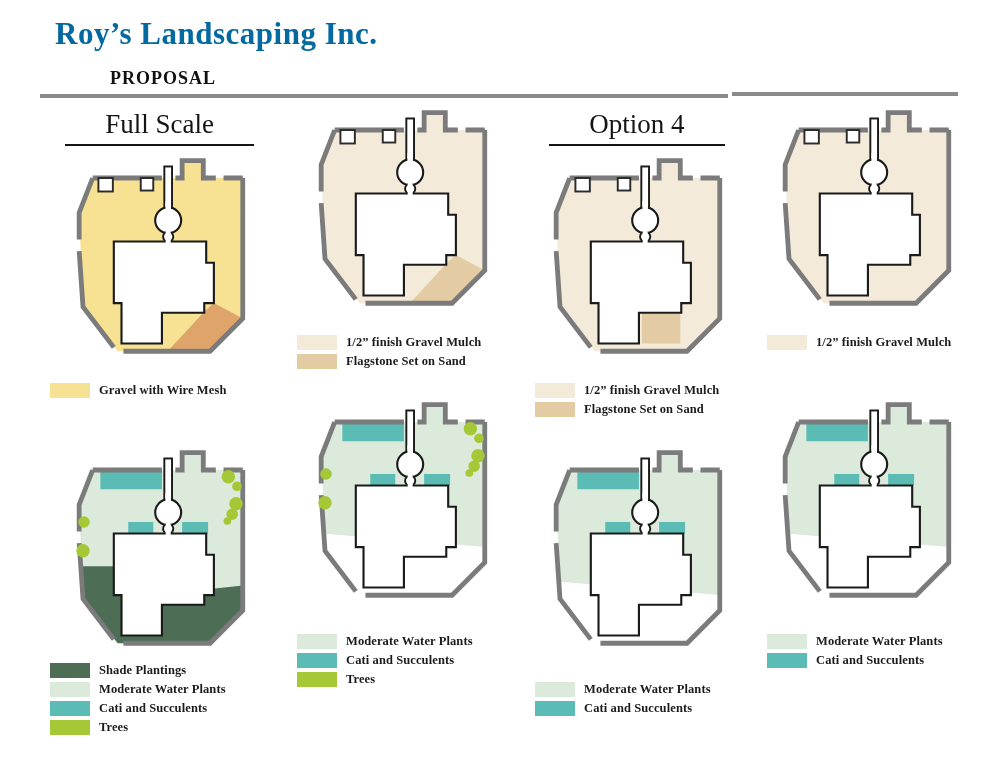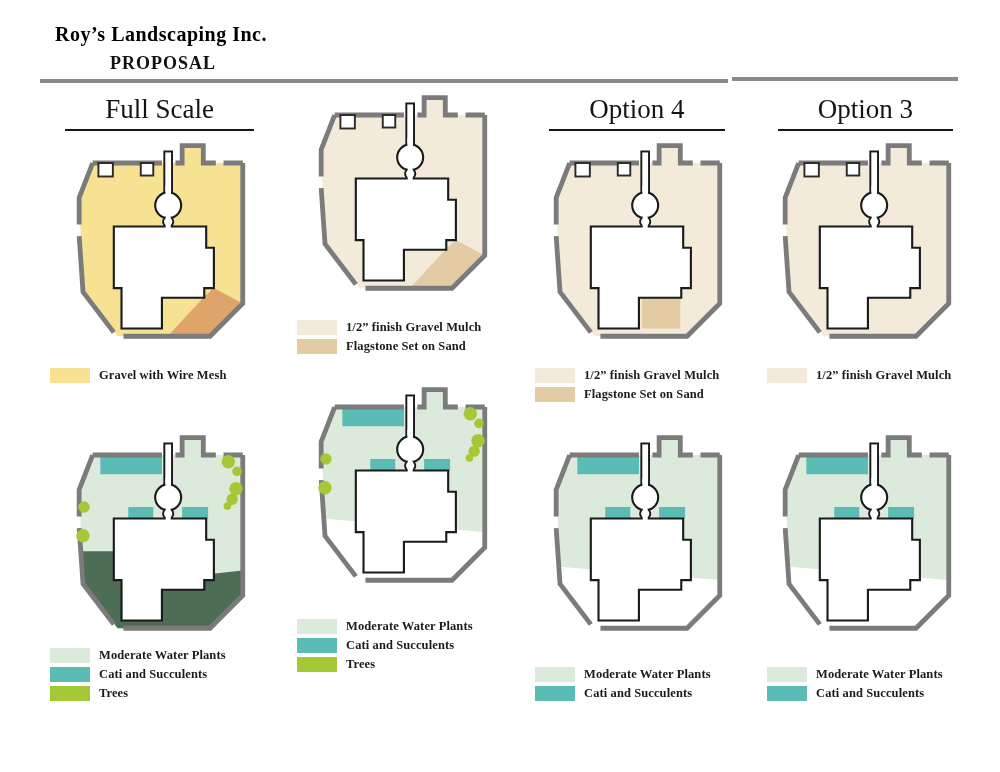--- a/index.html
+++ b/index.html
@@ -1,23 +1,23 @@
 <!DOCTYPE html>
 <html><head>
 <meta charset="utf-8">
 <style>
   html,body{margin:0;padding:0;background:#ffffff;}
   body{width:1000px;height:772px;font-family:"Liberation Sans",sans-serif;position:relative;overflow:hidden;}
   .page{width:1000px;height:772px;position:relative;}
 
   
-  .title{font-family:"Liberation Serif",serif;font-weight:bold;font-size:20px;line-height:36px;
-         margin:16px 0 0 55px;color:#000000;letter-spacing:.5px;}
+  .title{font-family:"Liberation Serif",serif;font-weight:bold;font-size:31px;line-height:36px;
+         margin:16px 0 0 55px;color:#0369a1;letter-spacing:.5px;}
   .subtitle{font-family:"Liberation Serif",serif;font-weight:bold;font-size:18px;line-height:20px;
-         margin:1px 0 0 110px;color:#111;letter-spacing:1px;}
+         margin:16px 0 0 110px;color:#111;letter-spacing:1px;}
   .rule{position:relative;margin:4px 0 0 40px;width:918px;height:7px;}
   .rule .seg{position:absolute;background:#8a8a8a;height:4px;}
   .rule .seg1{left:0;top:2px;width:688px;}
   .rule .seg2{left:692px;top:0;width:226px;}
 
   
   #columns{display:grid;grid-template-columns:247px 238px 232px 225px;margin:6px 0 0 36px;font-family:Liberation Serif, serif;}
   .col-header{text-align:center;height:44px;padding-top:4px;font-size:27px;color:#141414;}
   .col-header .hl{display:inline-block;border-bottom:2px solid #151515;padding:0 40px 4px 40px;white-space:nowrap;}
 
@@ -87,20 +87,24 @@
             <circle cx="190" cy="43" r="5" fill="#A5C936"></circle>
             <circle cx="189" cy="61" r="7" fill="#A5C936"></circle>
             <circle cx="185" cy="72" r="6" fill="#A5C936"></circle>
             <circle cx="180" cy="79" r="4" fill="#A5C936"></circle>
             <circle cx="31" cy="80" r="6" fill="#A5C936"></circle>
             <circle cx="30" cy="110" r="7" fill="#A5C936"></circle>
           </svg>
         </div>
         <div class="legend bot">
           <div class="li">
+            <span class="sw" style="background: rgb(77, 110, 85);"></span>
+            <span class="lt">Shade Plantings</span>
+          </div>
+          <div class="li">
             <span class="sw" style="background: rgb(220, 234, 220);"></span>
             <span class="lt">Moderate Water Plants</span>
           </div>
           <div class="li">
             <span class="sw" style="background: rgb(90, 188, 180);"></span>
             <span class="lt">Cati and Succulents</span>
           </div>
           <div class="li">
             <span class="sw" style="background: rgb(165, 201, 54);"></span>
             <span class="lt">Trees</span>
@@ -221,21 +225,20 @@
             <span class="sw" style="background: rgb(220, 234, 220);"></span>
             <span class="lt">Moderate Water Plants</span>
           </div>
           <div class="li">
             <span class="sw" style="background: rgb(90, 188, 180);"></span>
             <span class="lt">Cati and Succulents</span>
           </div>
         </div>
       </div>
       <div class="col">
-        <div class="col-header"><span class="hl">Option 3</span></div>
         <div class="plan top">
           <svg viewBox="0 0 220 212" xmlns="http://www.w3.org/2000/svg">
             <polygon points="40,26 133,26 133,8 155,8 155,26 196,26 196,172 162,206 66,206 30,160 26,62" fill="#F4EADA"></polygon>
             <path d="M40,26 H112 M126,26 H133 V8 H155 V26 H168 M176,26 H196 M196,26 V172 L162,206 H72 M62,202 L30,160 L26,102 M26,90 V62 L40,26" fill="none" stroke="#7B7B7B" stroke-width="5"></path>
             <rect x="46" y="26" width="15" height="14" fill="#ffffff" stroke="#2b2b2b" stroke-width="2"></rect>
             <rect x="90" y="26" width="13" height="13" fill="#ffffff" stroke="#2b2b2b" stroke-width="2"></rect>
             <path d="M62,92 H158 V114 H166 V156 H156 V166 H112 V198 H70 V156 H62 Z" fill="#ffffff" stroke="#1A1A1A" stroke-width="2.2"></path>
             <rect x="114.5" y="14" width="8" height="44" fill="#ffffff" stroke="#1A1A1A" stroke-width="2"></rect>
             <circle cx="118.5" cy="70" r="13.5" fill="#ffffff" stroke="#1A1A1A" stroke-width="2.2"></circle>
             <circle cx="118.5" cy="87" r="5.3" fill="#ffffff" stroke="#1A1A1A" stroke-width="2"></circle>

